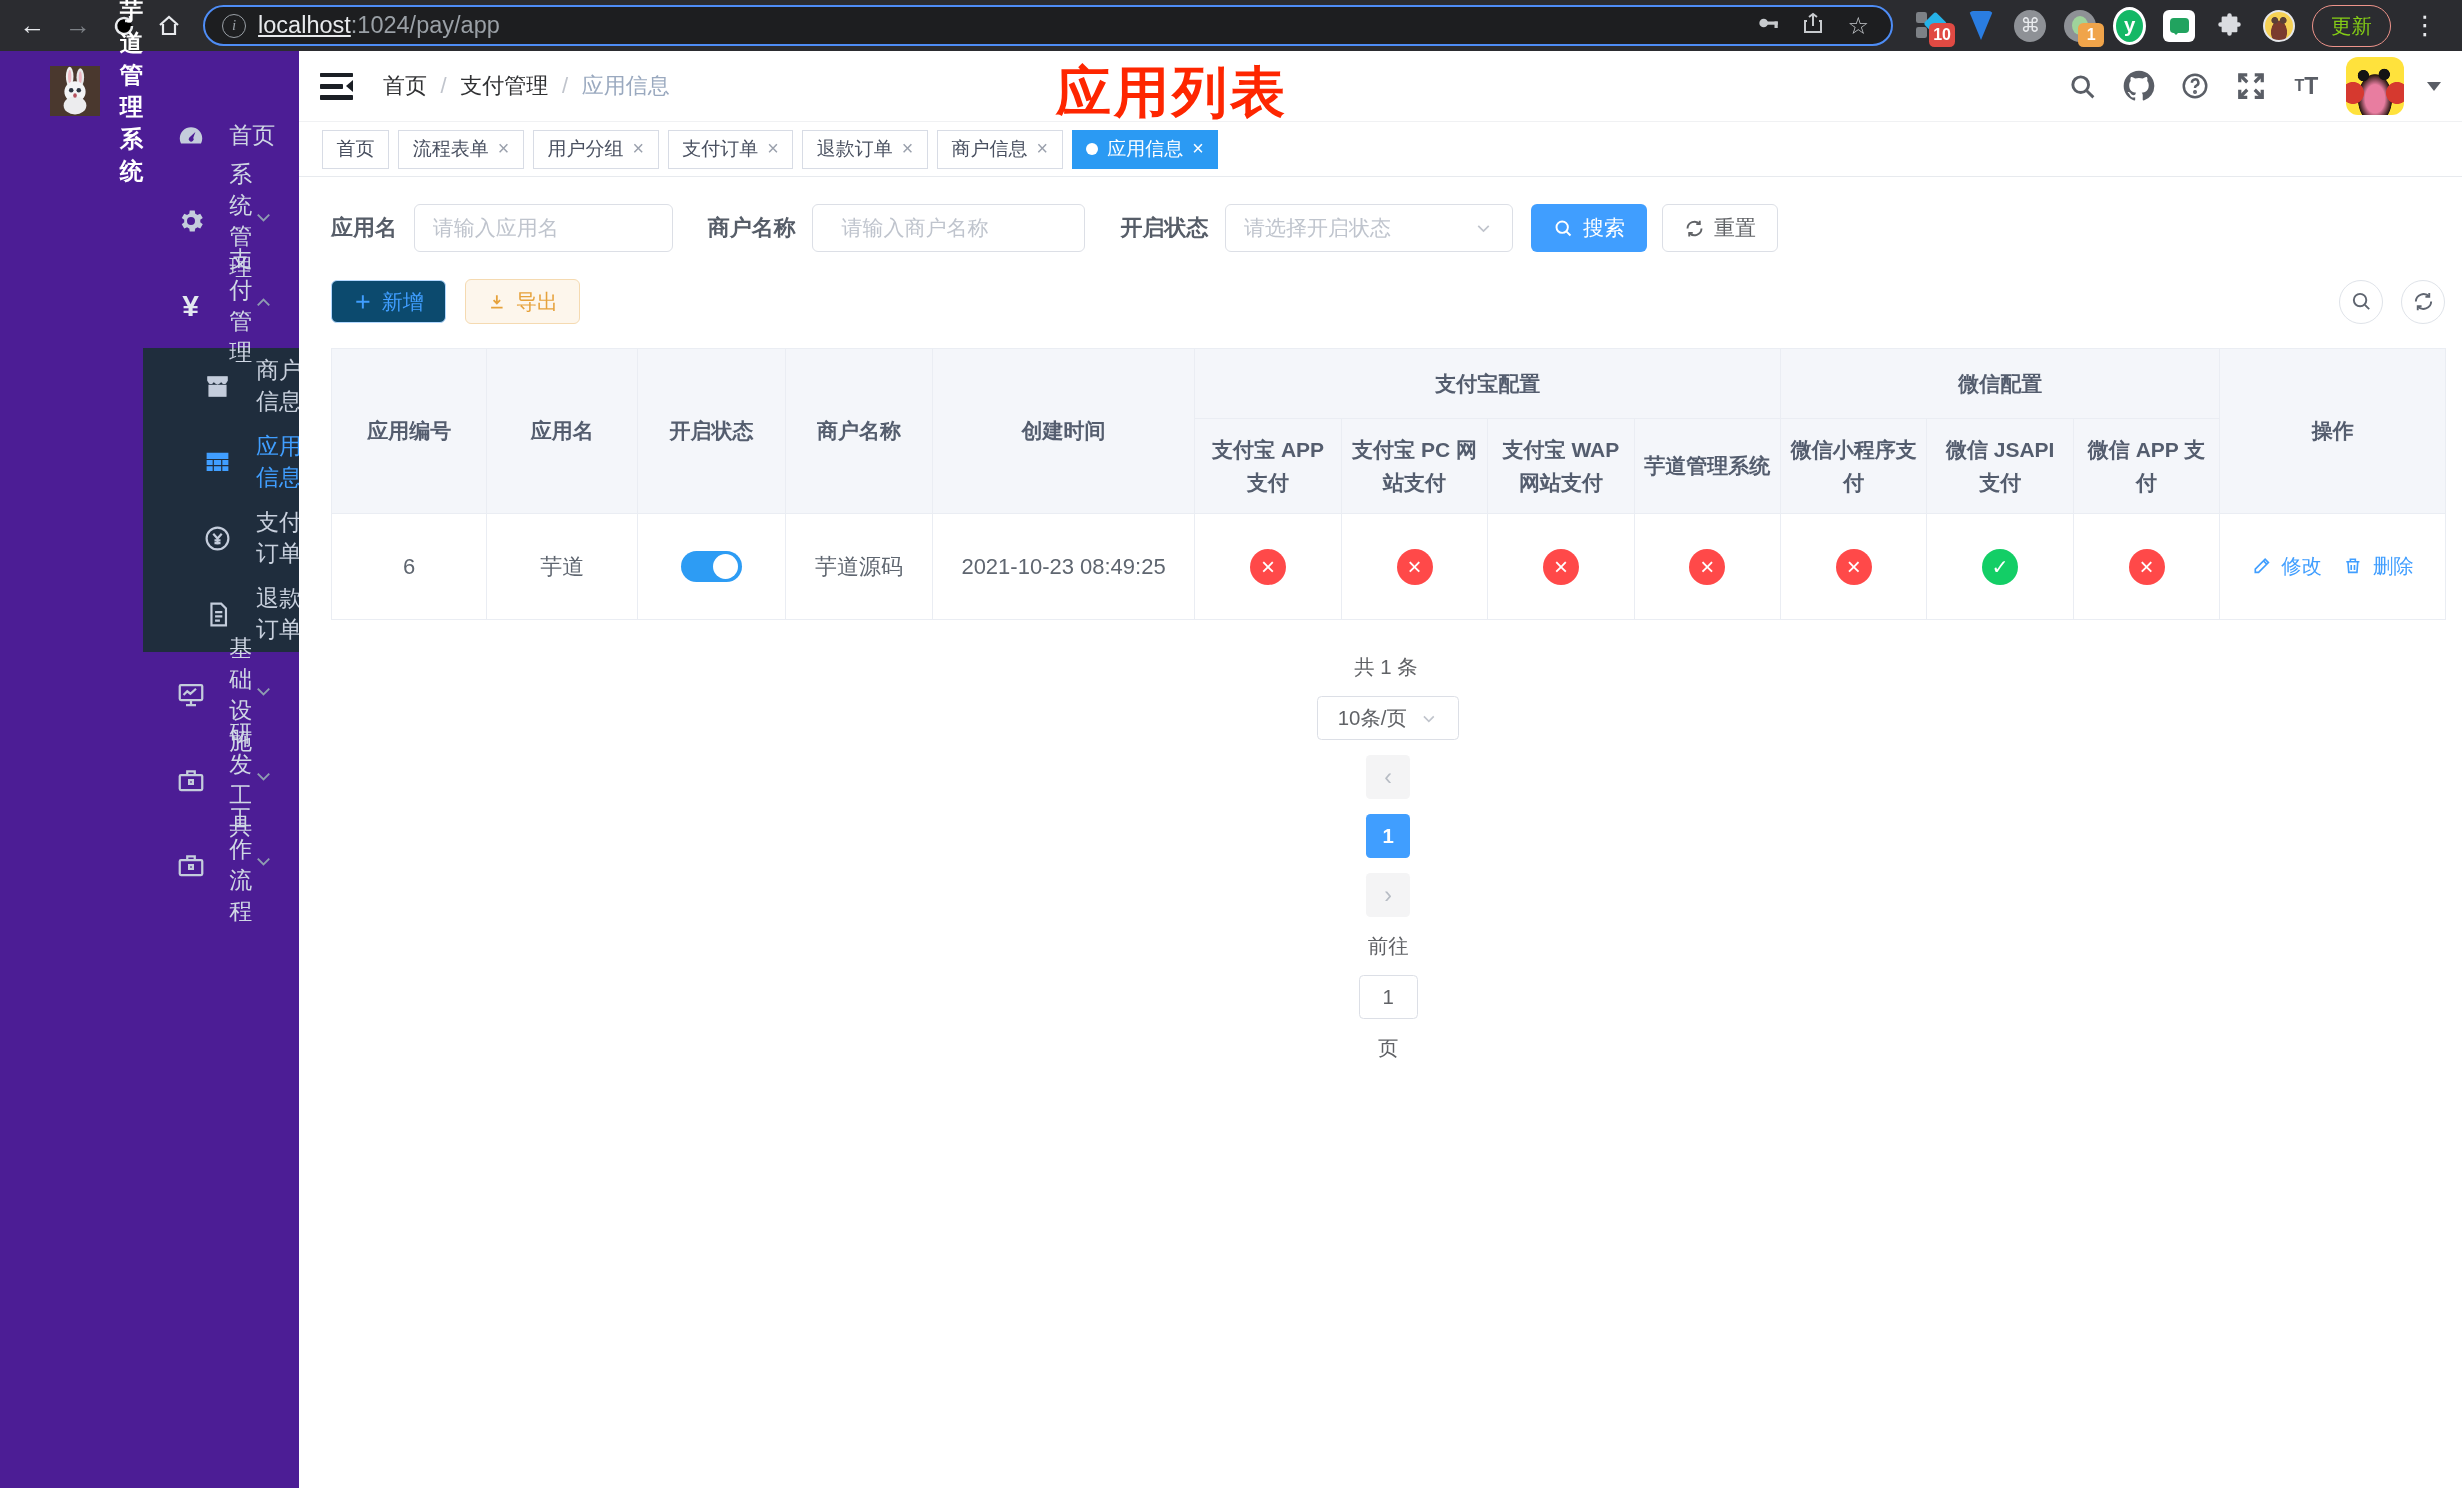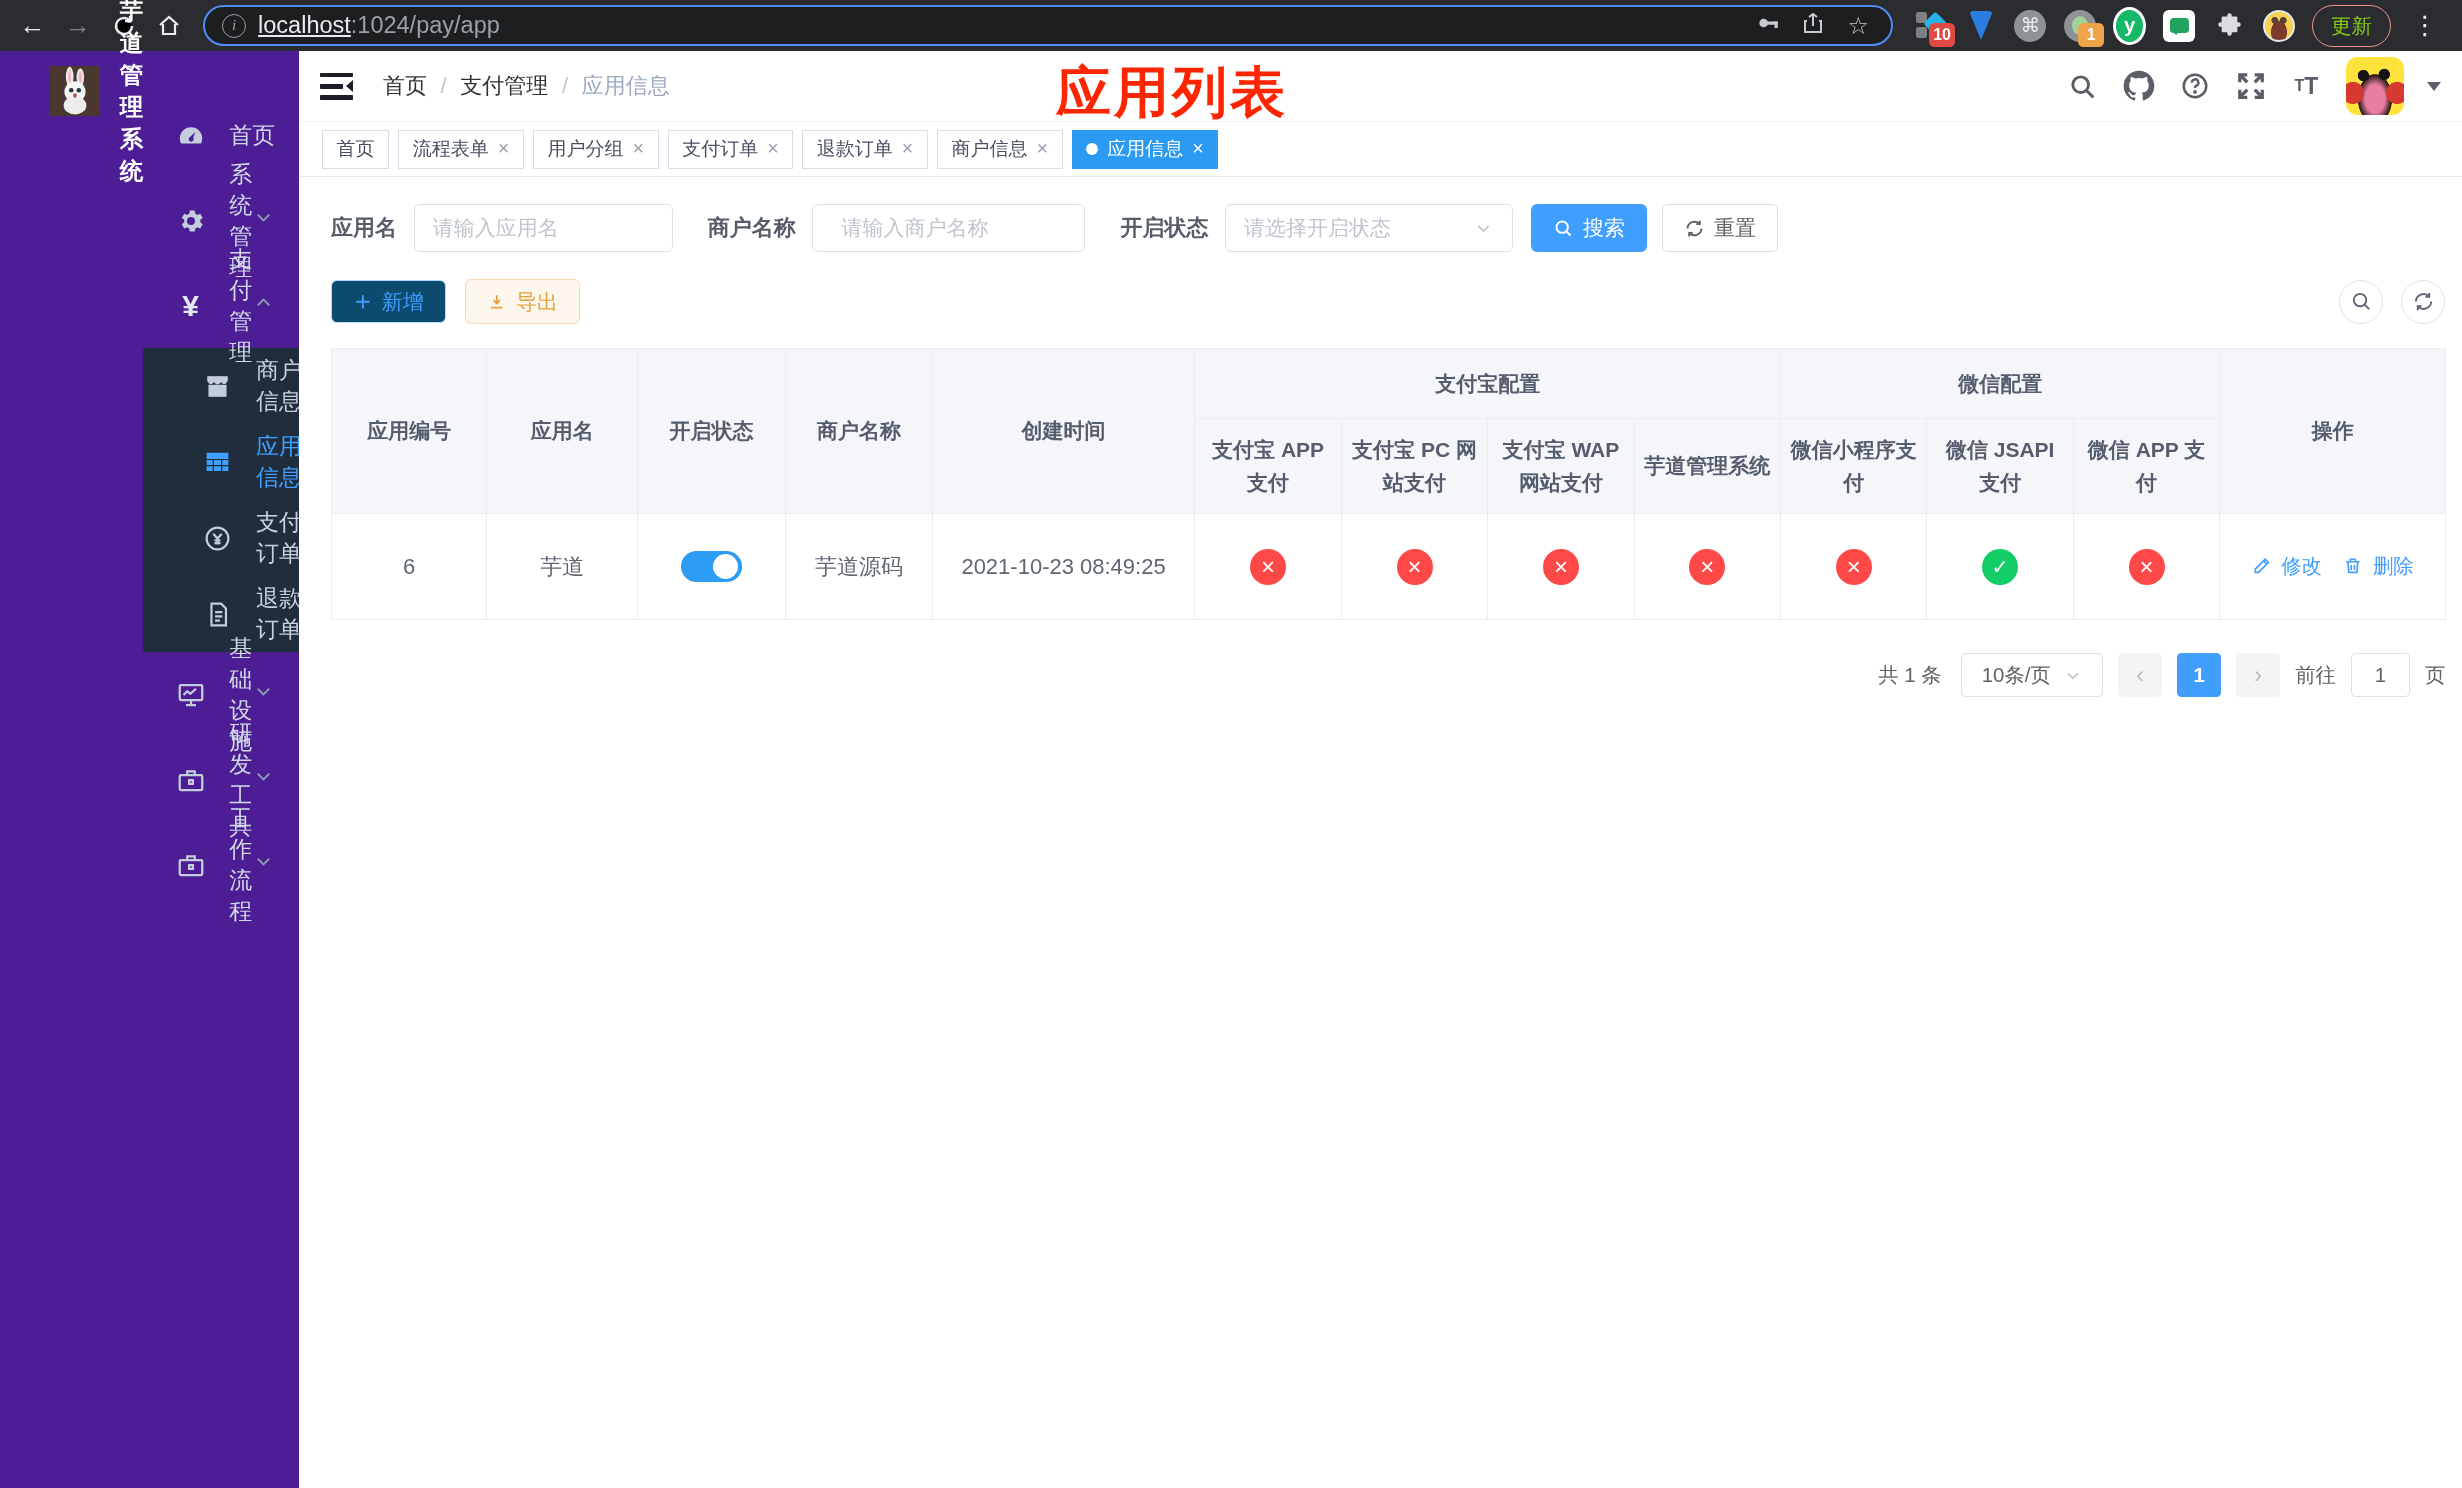--- a/index.html
+++ b/index.html
@@ -179,22 +179,22 @@
   .switch { width:61px; height:31px; border-radius:16.7px; margin:0 auto; position:relative;
     cursor:pointer; background:#dcdfe6; }
   .sw-on { background:#2d9cf4; }
   .switch .knob { position:absolute; top:3px; width:25px; height:25px; border-radius:50%; background:#fff; }
   .sw-on .knob { right:3.8px; }
   .op-link { color:#409eff; font-size:20.4px; cursor:pointer; display:inline-flex;
     align-items:center; gap:10px; margin:0 7.6px; white-space:nowrap; }
   .op-link svg { stroke:#409eff; fill:none; }
 
   
-  .pager { margin-top:33px; display:flex; justify-content:flex-end; align-items:center;
-    gap:15px; font-size:20.4px; color:#606266; }
+  .pager { margin-top:33px; display:flex; justify-content:space-between; align-items:center;
+    gap:15px; font-size:20.4px; color:#606266;flex-direction:column; }
   .pg-total { margin-right:4.5px; }
   .pg-size { width:142px; height:44px; border:1.5px solid #dcdfe6; border-radius:4.5px;
     display:flex; align-items:center; justify-content:center; gap:12px; cursor:pointer; background:#fff; }
   .pg-size svg { stroke:#c0c4cc; fill:none; }
   .pg-btn { width:44px; height:44px; border-radius:4.5px; background:#f4f4f5; color:#b7bcc4;
     display:flex; align-items:center; justify-content:center; font-size:23px; cursor:pointer; }
   .pg-page { width:44px; height:44px; border-radius:4.5px; background:#409eff; color:#fff;
     font-weight:700; display:flex; align-items:center; justify-content:center; cursor:pointer; }
   .pg-goto-input { width:59px; height:44px; border:1.5px solid #dcdfe6; border-radius:4.5px;
     text-align:center; font-size:20.4px; color:#606266; outline:none;

